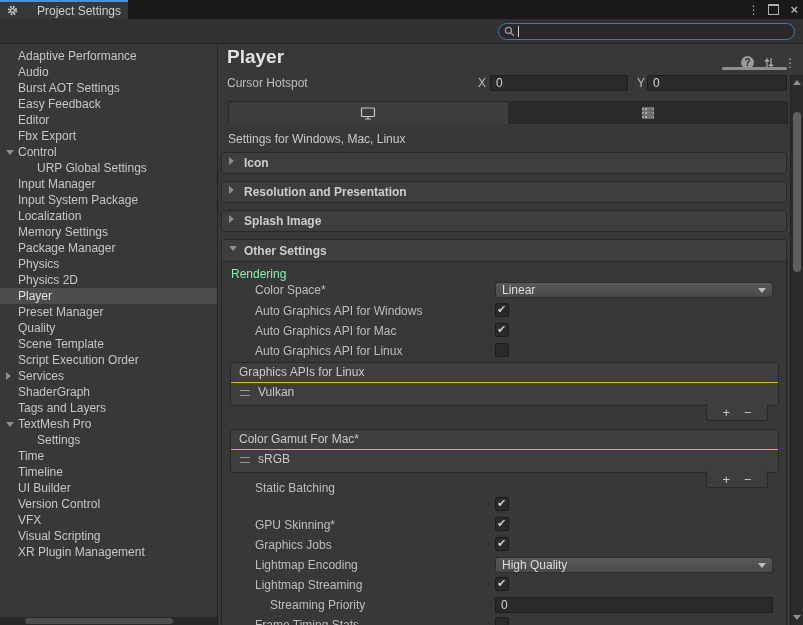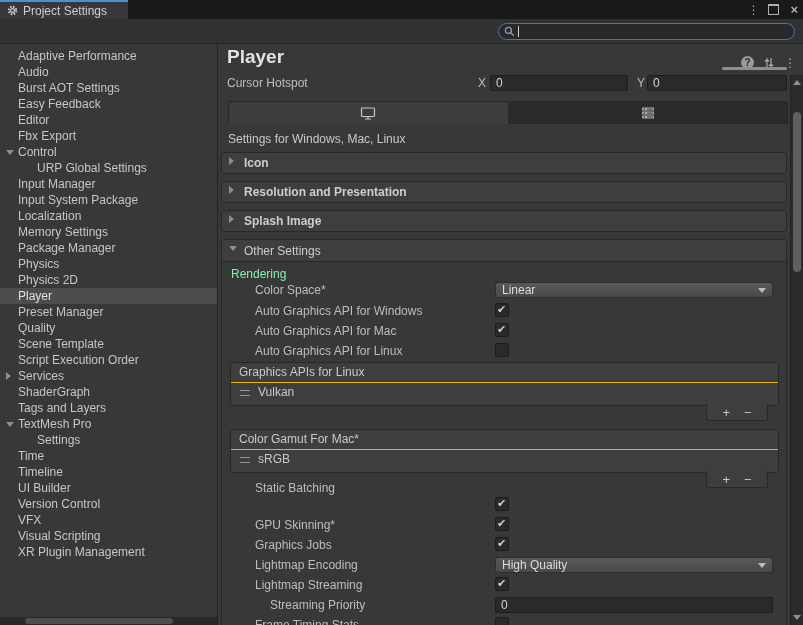--- a/index.html
+++ b/index.html
@@ -5,21 +5,21 @@
   html,body{margin:0;padding:0}
   body{
     width:803px;height:625px;position:relative;overflow:hidden;
     background:#383838;color:#C4C4C4;
     font-family:"Liberation Sans",sans-serif;font-size:12px;
     -webkit-font-smoothing:antialiased;
   }
   
   .titlebar{position:absolute;left:0;top:0;right:0;height:19px;background:#191919}
   .win-tab{position:absolute;left:0;top:0;width:128px;height:19px;background:#383838;
-    border-top:2px solid #4A90D9;box-sizing:border-box;display:flex;align-items:center;gap:5px;padding:0 7px}
+    border-top:2px solid #4A90D9;box-sizing:border-box;display:flex;align-items:center;gap:19px;padding:0 7px}
   .win-tab span.t{color:#CFCFCF;white-space:nowrap}
   .win-controls{position:absolute;right:5px;top:0;height:19px;display:flex;align-items:center;gap:11px}
   .kebab{width:10px;text-align:center;color:#B0B0B0;font-size:12px;line-height:10px}
   .kebab::before{content:"\22EE"}
   .maxbox{width:9px;height:8px;border:1.5px solid #B0B0B0;border-top-width:2.5px}
   .closex{color:#B0B0B0;font-size:13px;line-height:13px}
   .closex::before{content:"\00D7";font-weight:bold}
   
   .toolbar{position:absolute;left:0;top:19px;right:0;height:25px;background:#313131;border-bottom:1px solid #232323;box-sizing:border-box}
   .searchbox{position:absolute;left:498px;top:4px;width:297px;height:17px;background:#292929;
@@ -58,21 +58,21 @@
   .sec{position:absolute;left:9px;width:566px;height:22px;background:#3E3E3E;border:1px solid #282828;border-radius:3px;
     box-sizing:border-box;display:flex;align-items:center;padding-left:22px;font-weight:bold;color:#CDCDCD}
   .sec .fold{left:7px}
   .sec.icon{top:108px}
   .sec.resolution{top:137px}
   .sec.splash{top:166px}
   
   .other-box{position:absolute;left:9px;top:195px;width:566px;height:386px;background:#383838;
     border:1px solid #282828;border-bottom:none;border-radius:3px 3px 0 0;box-sizing:border-box;overflow:hidden}
   .other-header{position:absolute;left:0;right:0;top:0;height:22px;background:#3E3E3E;border-bottom:1px solid #282828;
-    display:flex;align-items:center;padding-left:22px;box-sizing:border-box;font-weight:normal;color:#CDCDCD}
+    display:flex;align-items:center;padding-left:22px;box-sizing:border-box;font-weight:bold;color:#CDCDCD}
   .other-header .fold{left:7px}
   .group-h{position:absolute;left:9px;font-weight:normal;color:#86efac;height:16px;line-height:16px}
   .obx .row-lbl{left:33px}
   .dropdown{position:absolute;left:273px;width:278px;height:16px;box-sizing:border-box;
     background:linear-gradient(#595959,#494949);border:1px solid #2E2E2E;border-radius:3px;
     color:#DCDCDC;line-height:14px;padding:0 6px;cursor:default}
   .dropdown::after{content:"";position:absolute;right:6px;top:5px;border-left:4px solid transparent;border-right:4px solid transparent;border-top:5px solid #BDBDBD}
   .checkbox{position:absolute;left:273px;width:14px;height:14px;background:#2A2A2A;border:1px solid #1C1C1C;border-radius:2px;box-sizing:border-box;position:absolute}
   .checkbox.checked::after{content:"\2714";position:absolute;left:1px;top:-1px;color:#CDCDCD;font-size:11px}
   

